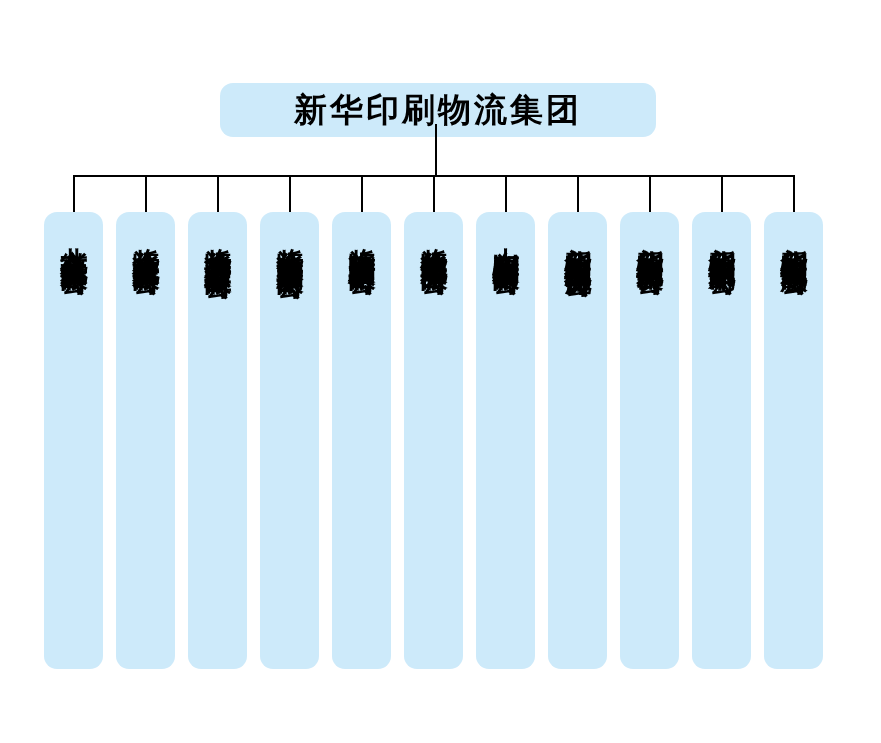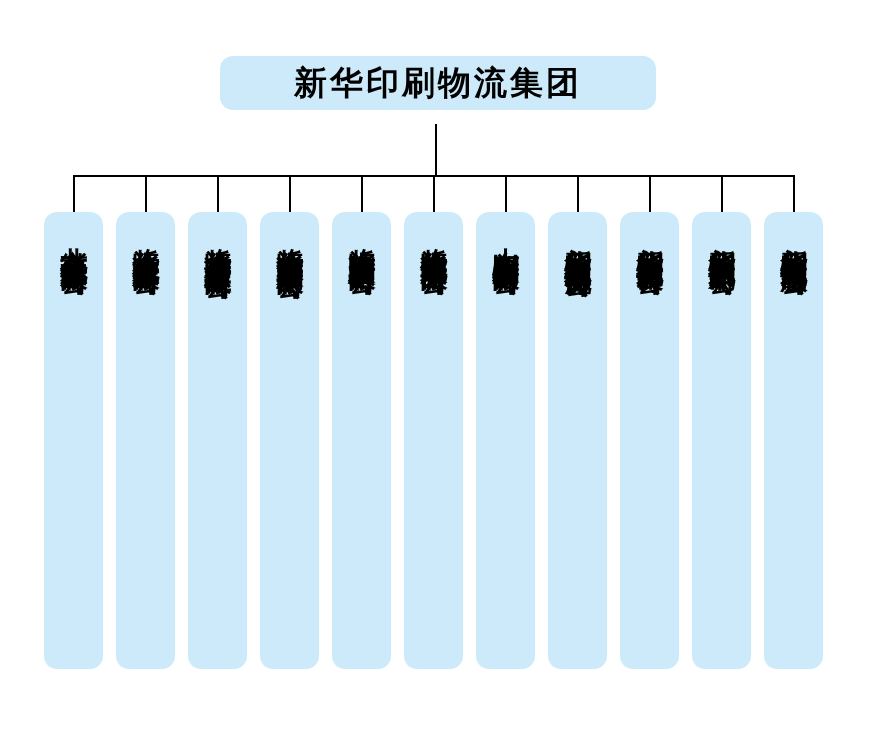--- a/index.html
+++ b/index.html
@@ -15,21 +15,21 @@
     overflow: hidden;
   }
   .node {
     position: absolute;
     background: var(--box-fill, #cdeafa);
     border-radius: 13px;
     color: var(--text, #000000);
   }
   .root {
     left: 220px;
-    top: 56px;
+    top: 83px;
     width: 436px;
     height: 54px;
     display: flex;
     align-items: center;
     justify-content: center;
     font-size: 33px;
     font-weight: 700;
     letter-spacing: 3px;
     white-space: nowrap;
   }

